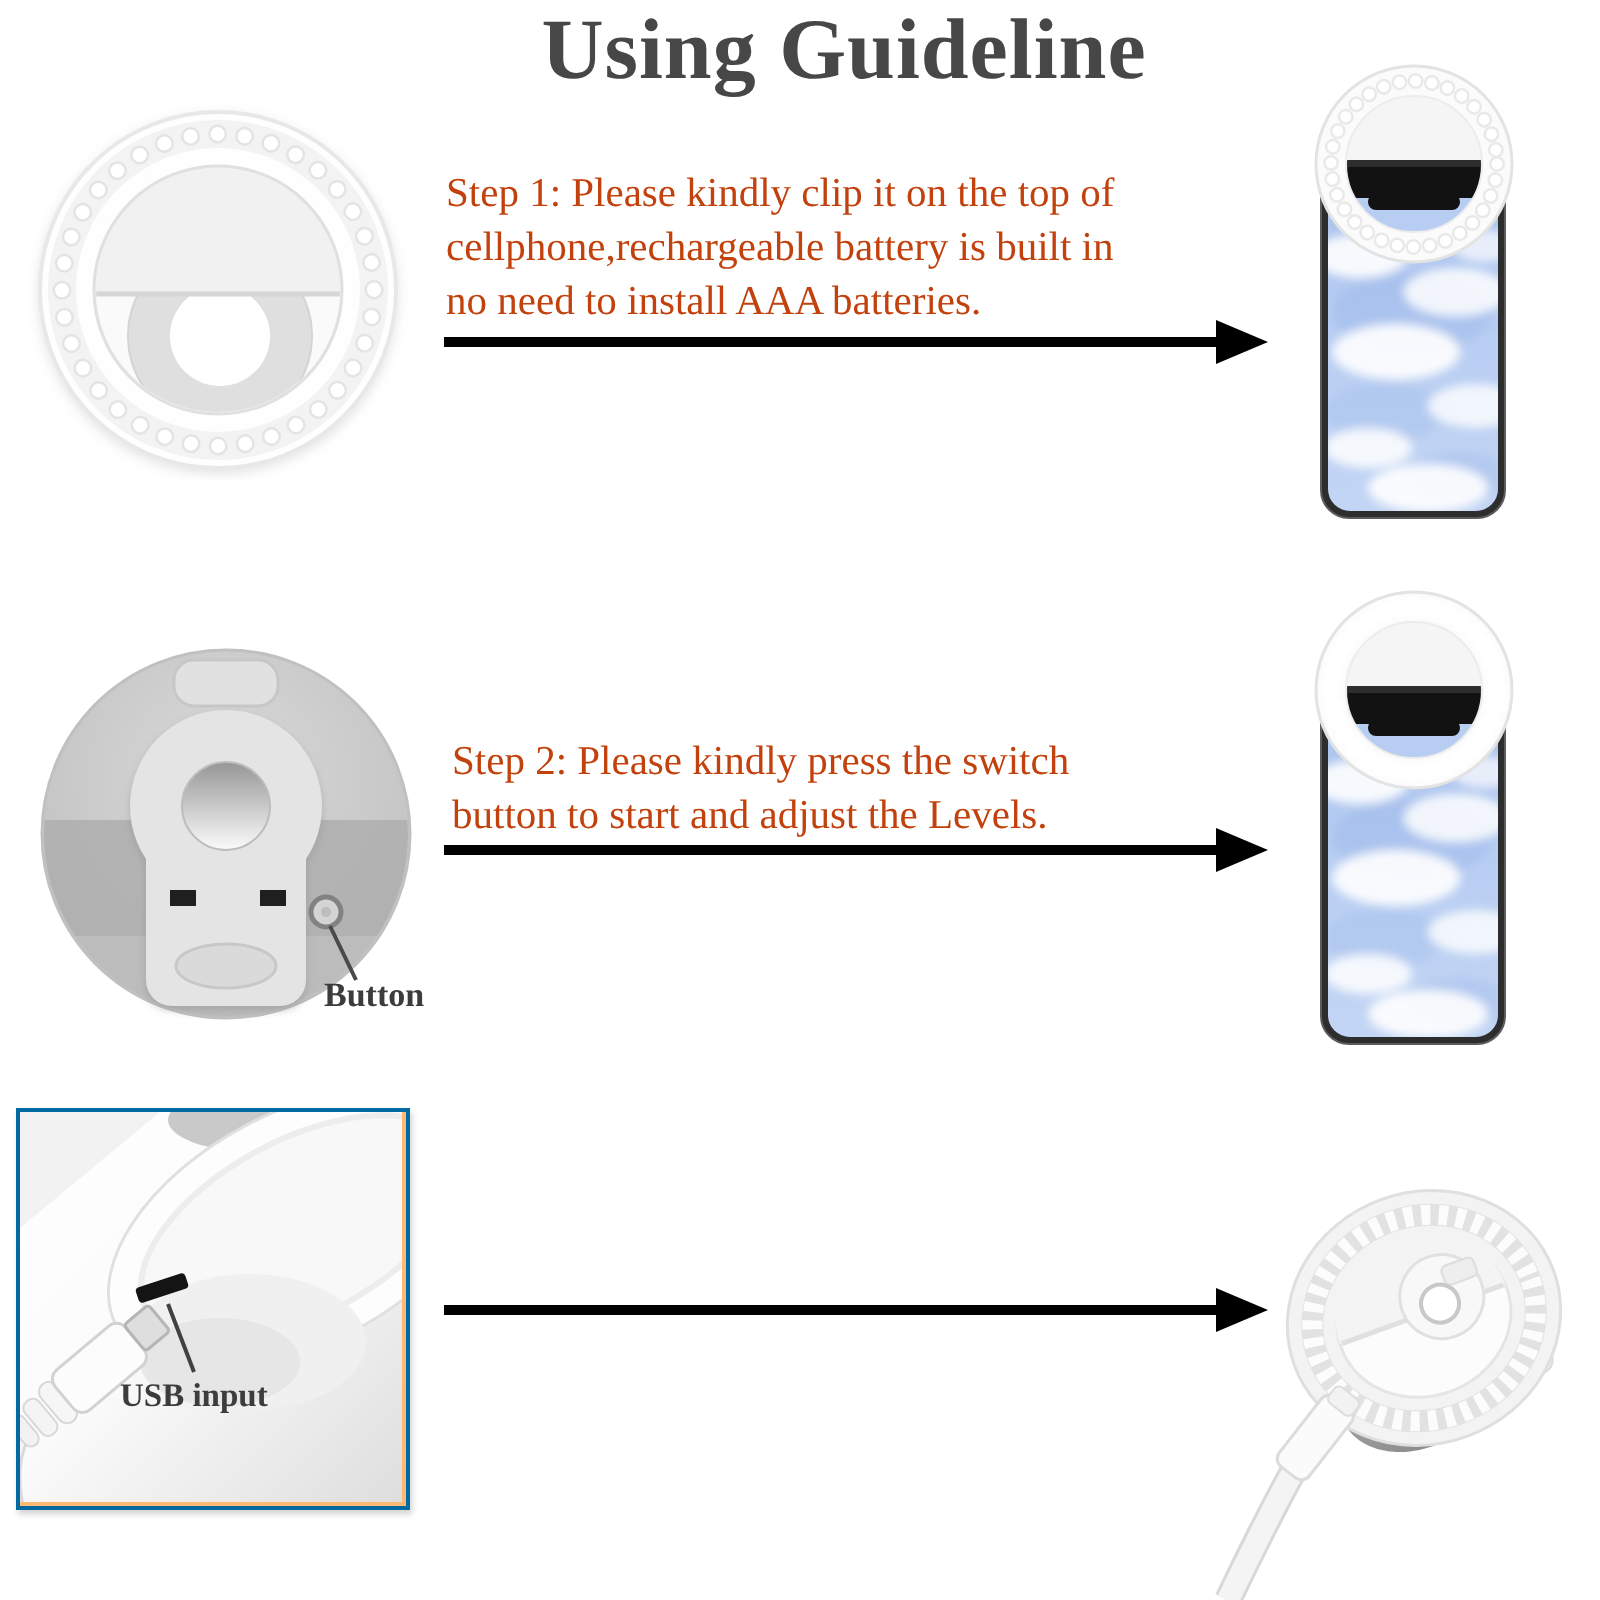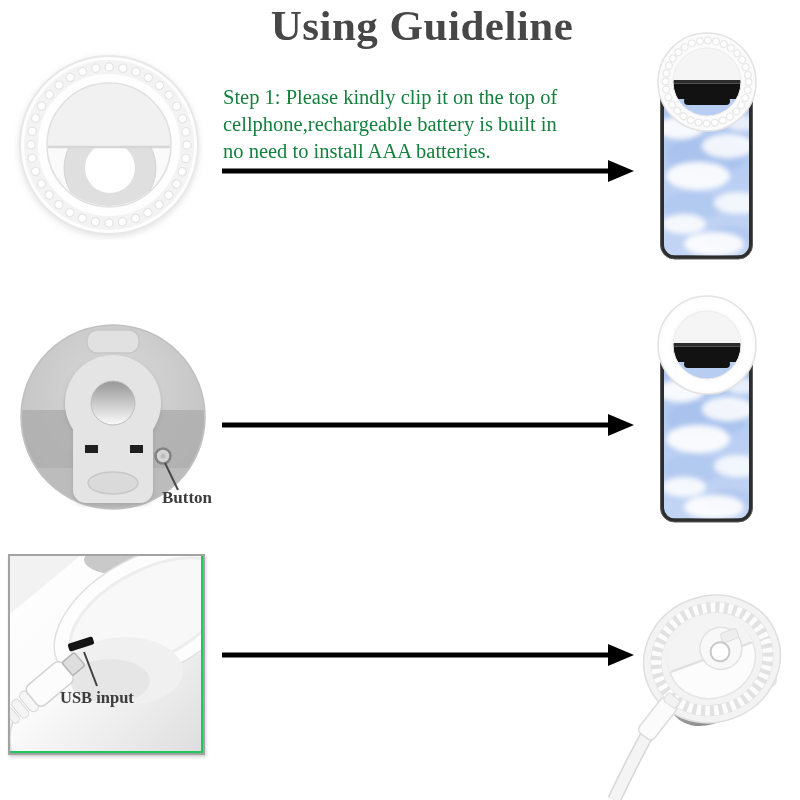--- a/index.html
+++ b/index.html
@@ -6,29 +6,29 @@
   .page{
     position:relative;width:800px;height:800px;background:#ffffff;
     overflow:hidden;font-family:Liberation Serif, serif;
   }
   .abs{position:absolute;}
   .title{
     left:0;right:0;top:1px;text-align:center;transform:translateX(22px);
     font-size:43px;font-weight:bold;color:#474747;letter-spacing:.5px;
   }
   .step-text{
-    width:430px;font-size:20.5px;line-height:27px;color:#15803d;
+    width:430px;font-size:20.5px;line-height:27px;color:#c2410c;
     white-space:pre-line;letter-spacing:0;
   }
   .callout{
     font-weight:bold;color:#3c3c3c;text-align:center;
   }
   .usb-box{
     left:8px;top:554px;width:193px;height:197px;
-    border:2px solid #a3a3a3;background:#22c55e;overflow:hidden;
+    border:2px solid #0369a1;background:#fdba74;overflow:hidden;
     box-shadow:1px 2px 3px rgba(0,0,0,.18);
   }
 </style>
 </head>
 <body>
 
 <div class="page">
 
   <div class="abs title">Using Guideline</div>
 
@@ -150,20 +150,22 @@
     <circle cx="97" cy="83" r="22" fill="url(#gHole)" stroke="#bdbdbd" stroke-width="1"></circle>
     <ellipse cx="97" cy="163" rx="25" ry="11" fill="#dadada" stroke="#c8c8c8" stroke-width="1.5"></ellipse>
     <rect x="69" y="125" width="13" height="8" fill="#1f1f1f"></rect>
     <rect x="114" y="125" width="13" height="8" fill="#1f1f1f"></rect>
     <circle cx="147" cy="136" r="7.5" fill="#d4d4d4" stroke="#828282" stroke-width="2.5"></circle>
     <circle cx="147" cy="136" r="2.5" fill="#bdbdbd"></circle>
     <line x1="149" y1="143" x2="162" y2="170" stroke="#4a4a4a" stroke-width="2"></line>
   </svg>
   <div class="abs callout" style="left:162px;top:488px;font-size:17px">Button</div>
 
+  <div class="abs step-text" style="left:226px;top:368px">Step 2: Please kindly press the switch
+button to start and adjust the Levels.</div>
 
   <svg class="abs" style="left:222px;top:412px" width="412" height="26" viewBox="0 0 412 26">
     <line x1="0" y1="13" x2="390" y2="13" stroke="#000" stroke-width="5"></line>
     <polygon points="386,2 412,13 386,24" fill="#000"></polygon>
   </svg>
 
   <svg class="abs" style="left:650px;top:291px" width="115" height="240" viewBox="0 0 115 240">
     <defs>
       <linearGradient id="skyB" x1="0" y1="0" x2="0" y2="1">
         <stop offset="0" stop-color="#a9c1ec"></stop>

